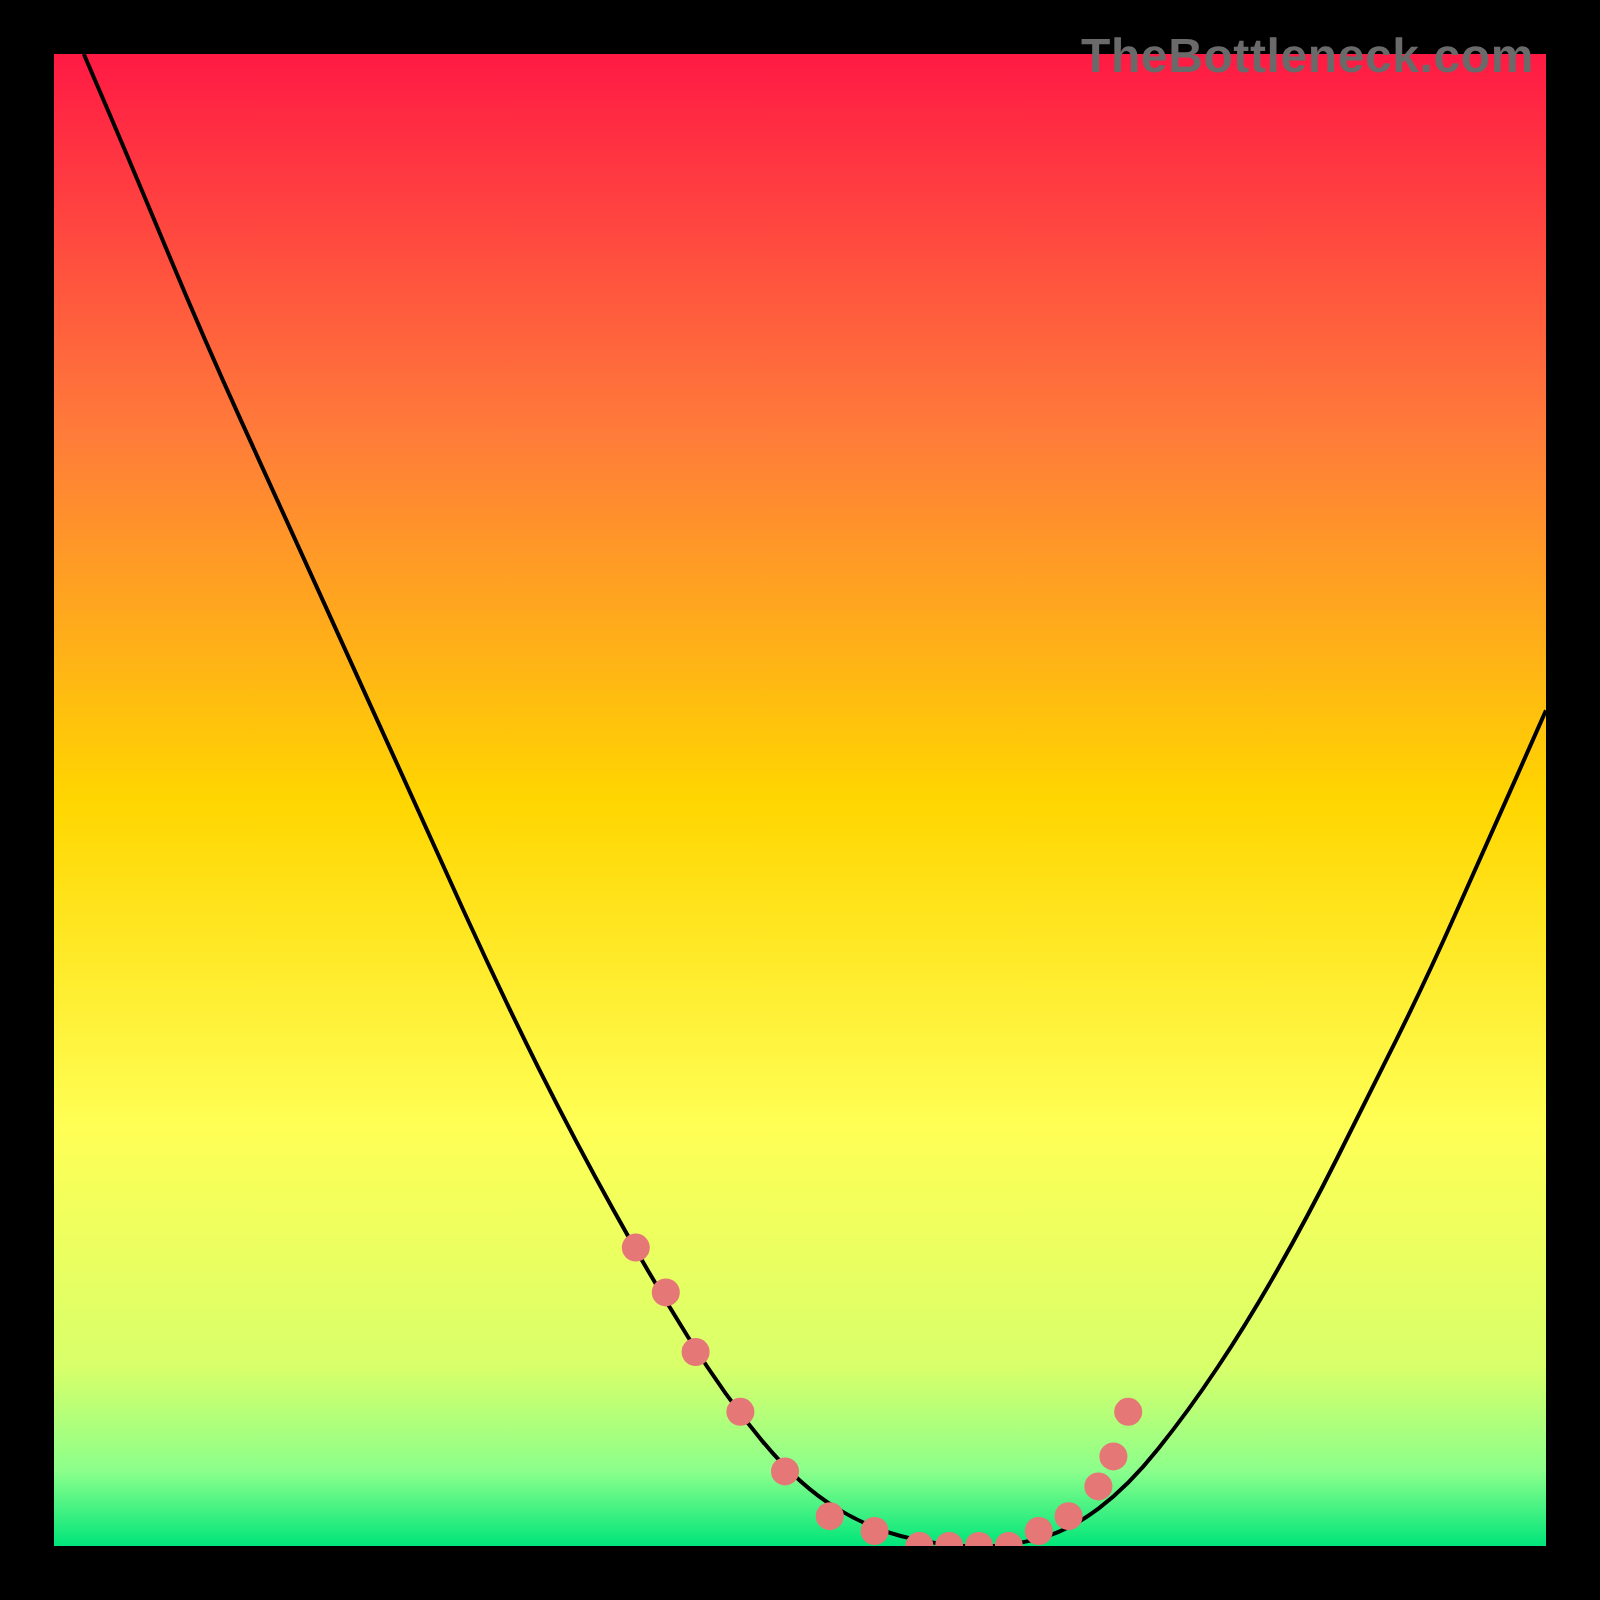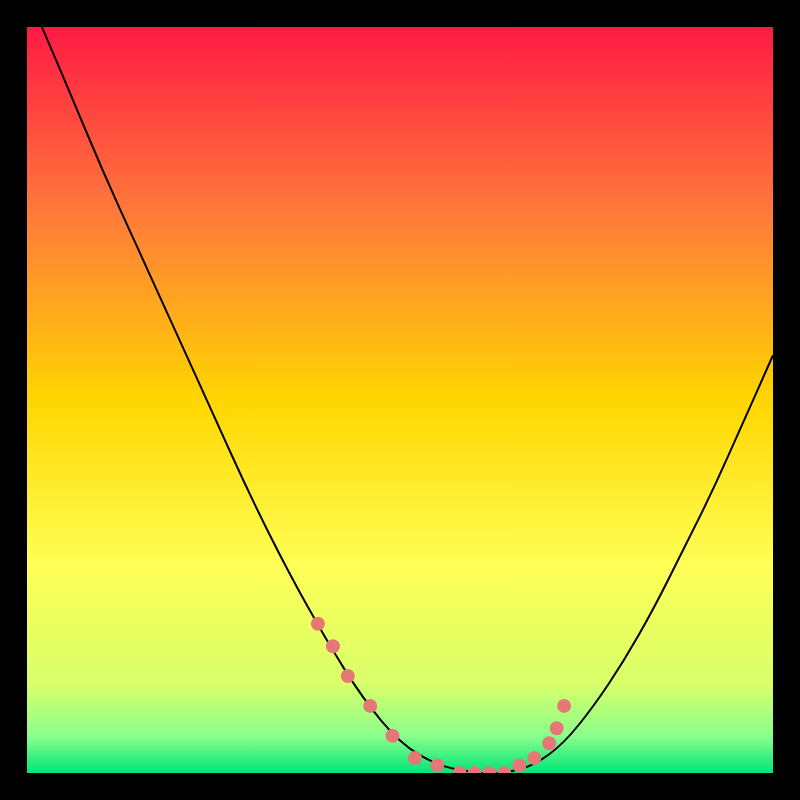--- a/index.html
+++ b/index.html
@@ -43,20 +43,21 @@
     fill: none;
   }
   .dot {
     fill: #e67777;
   }
 </style>
 </head>
 <body>
 
 <div class="frame">
+  <div class="watermark">TheBottleneck.com</div>
 
   <div class="plot-area">
     <svg id="chart-svg" width="746" height="746" viewBox="0 0 746 746" preserveAspectRatio="none">
       <defs>
         <linearGradient id="bg-grad" x1="0" y1="0" x2="0" y2="1">
           <stop id="g0" offset="0%" stop-color="#ff1a44"></stop>
           <stop id="g1" offset="25%" stop-color="#ff7a3a"></stop>
           <stop id="g2" offset="50%" stop-color="#ffd600"></stop>
           <stop id="g3" offset="72%" stop-color="#ffff55"></stop>
           <stop id="g4" offset="88%" stop-color="#d8ff6a"></stop>

